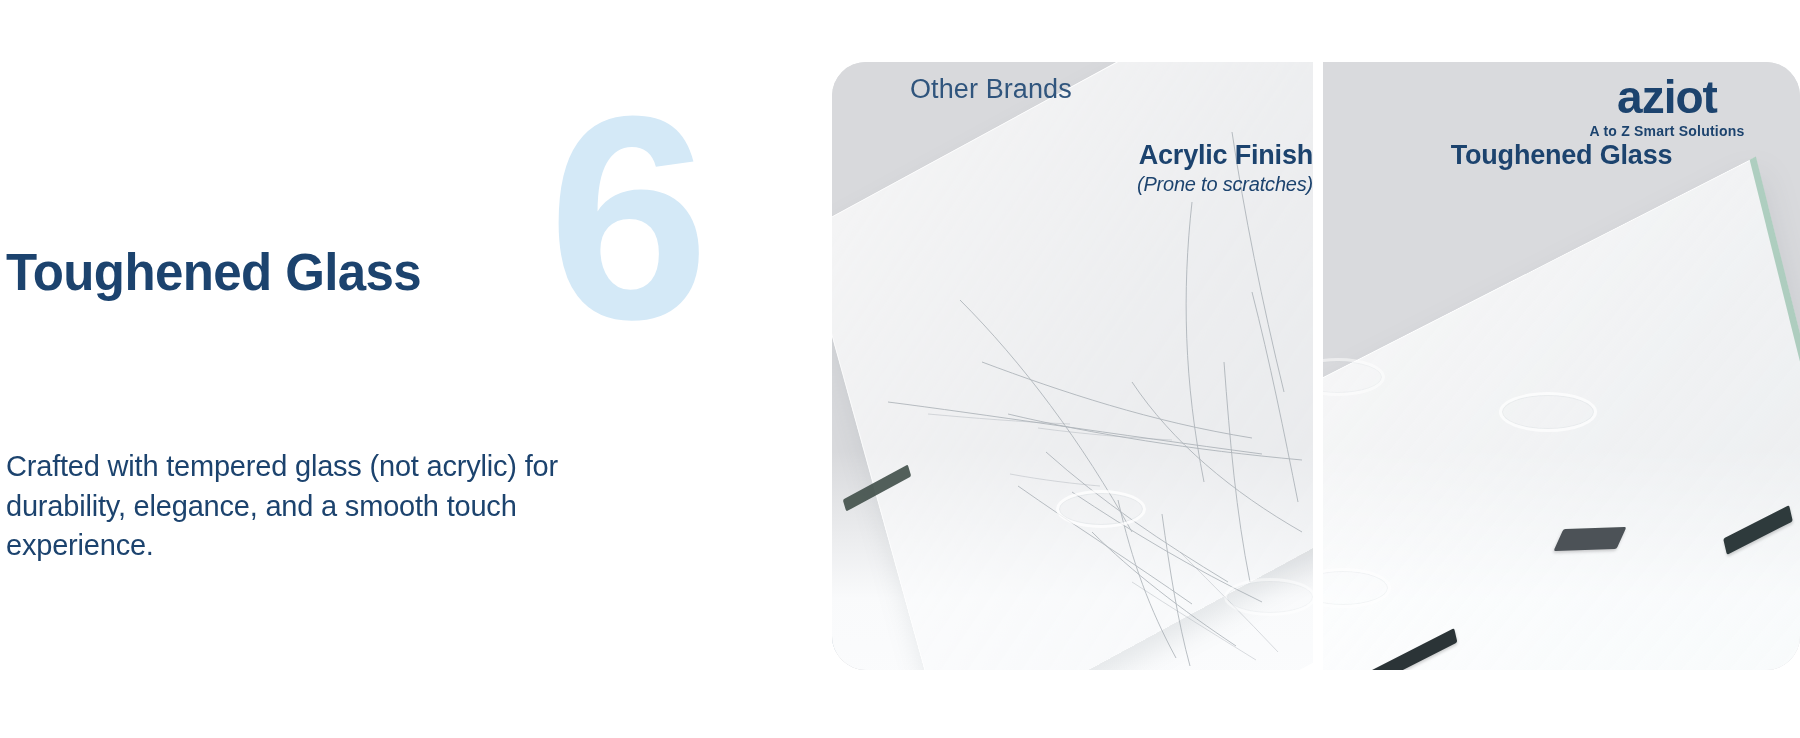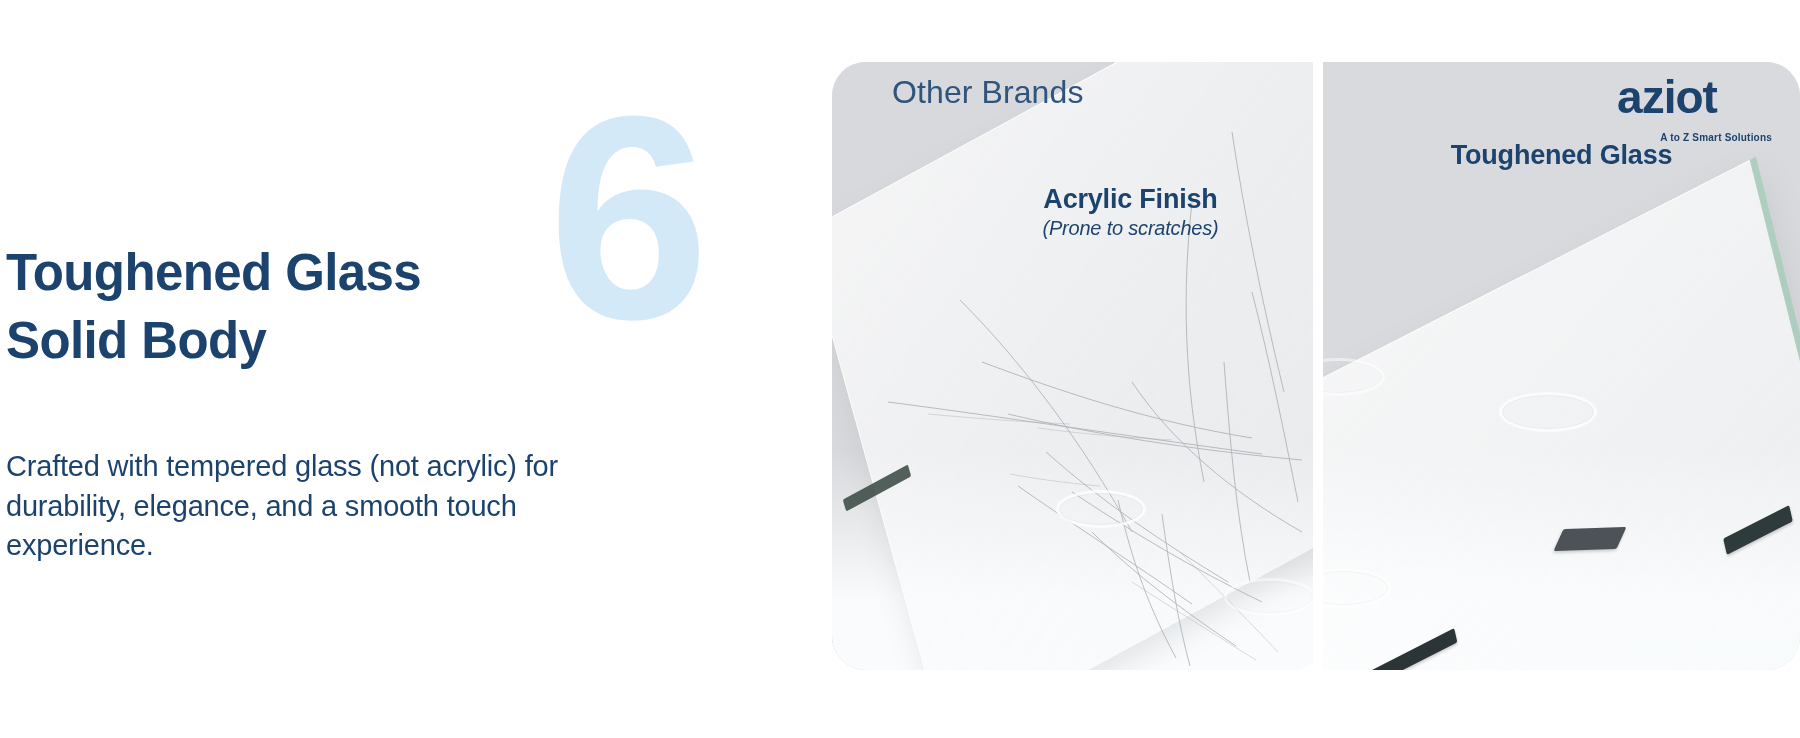--- a/index.html
+++ b/index.html
@@ -105,35 +105,35 @@
     top: 0;
     width: 10px;
     height: 100%;
     background: #ffffff;
     z-index: 6;
   }
 
   
   .brand-tag {
     position: absolute;
-    left: 60px;
+    left: 78px;
     top: 12px;
-    font-size: 32px;
+    font-size: 27px;
     font-weight: 400;
     color: #30557d;
     letter-spacing: 0.1px;
     z-index: 8;
   }
 
   .panel-title {
     position: absolute;
     z-index: 8;
     text-align: center;
   }
-  .panel-left .panel-title  { left: 0; right: 0; top: 78px; text-align: center; padding-left: 116px; margin-top: 44px; }
+  .panel-left .panel-title  { left: 0; right: 0; top: 78px; text-align: right; padding-left: 116px; }
   .panel-right .panel-title { left: 0; right: 0; top: 78px; text-align: center; }
 
   .panel-title .t-main {
     display: block;
     font-size: 27px;
     font-weight: 700;
     color: #1c436e;
     letter-spacing: -0.2px;
     line-height: 1.18;
   }
@@ -160,26 +160,25 @@
     display: block;
     font-size: 46px;
     font-weight: 700;
     color: #1c436e;
     letter-spacing: -1px;
     line-height: 1;
     position: relative;
   }
   .logo .tagline {
     display: block;
-    margin-top: 12px;
-    font-size: 10px;
+    margin-top: 3px;
+    font-size: 14px;
     font-weight: 700;
     color: #1c436e;
     letter-spacing: 0.2px;
-    text-align: right;
   }
 
   
   .floor {
     position: absolute;
     left: -10%;
     bottom: -6%;
     width: 130%;
     height: 42%;
     background: linear-gradient(180deg, rgba(255,255,255,0) 0%, rgba(252,253,254,.92) 58%, #fbfcfd 100%);
@@ -270,21 +269,20 @@
 <body>
 
 <div class="page">
 
   <div class="left-col">
 
     <div class="big-number">6</div>
 
     <h1 class="headline">
       <span class="line">Toughened Glass</span>
-      <span class="line">Solid Body</span>
     </h1>
 
     <p class="subcopy">Crafted with tempered glass (not acrylic) for durability, elegance, and a smooth touch experience.</p>
   </div>
 
   <div class="card">
 
     <div class="card-edge-strip"></div>
 
     <div class="panel panel-left">

